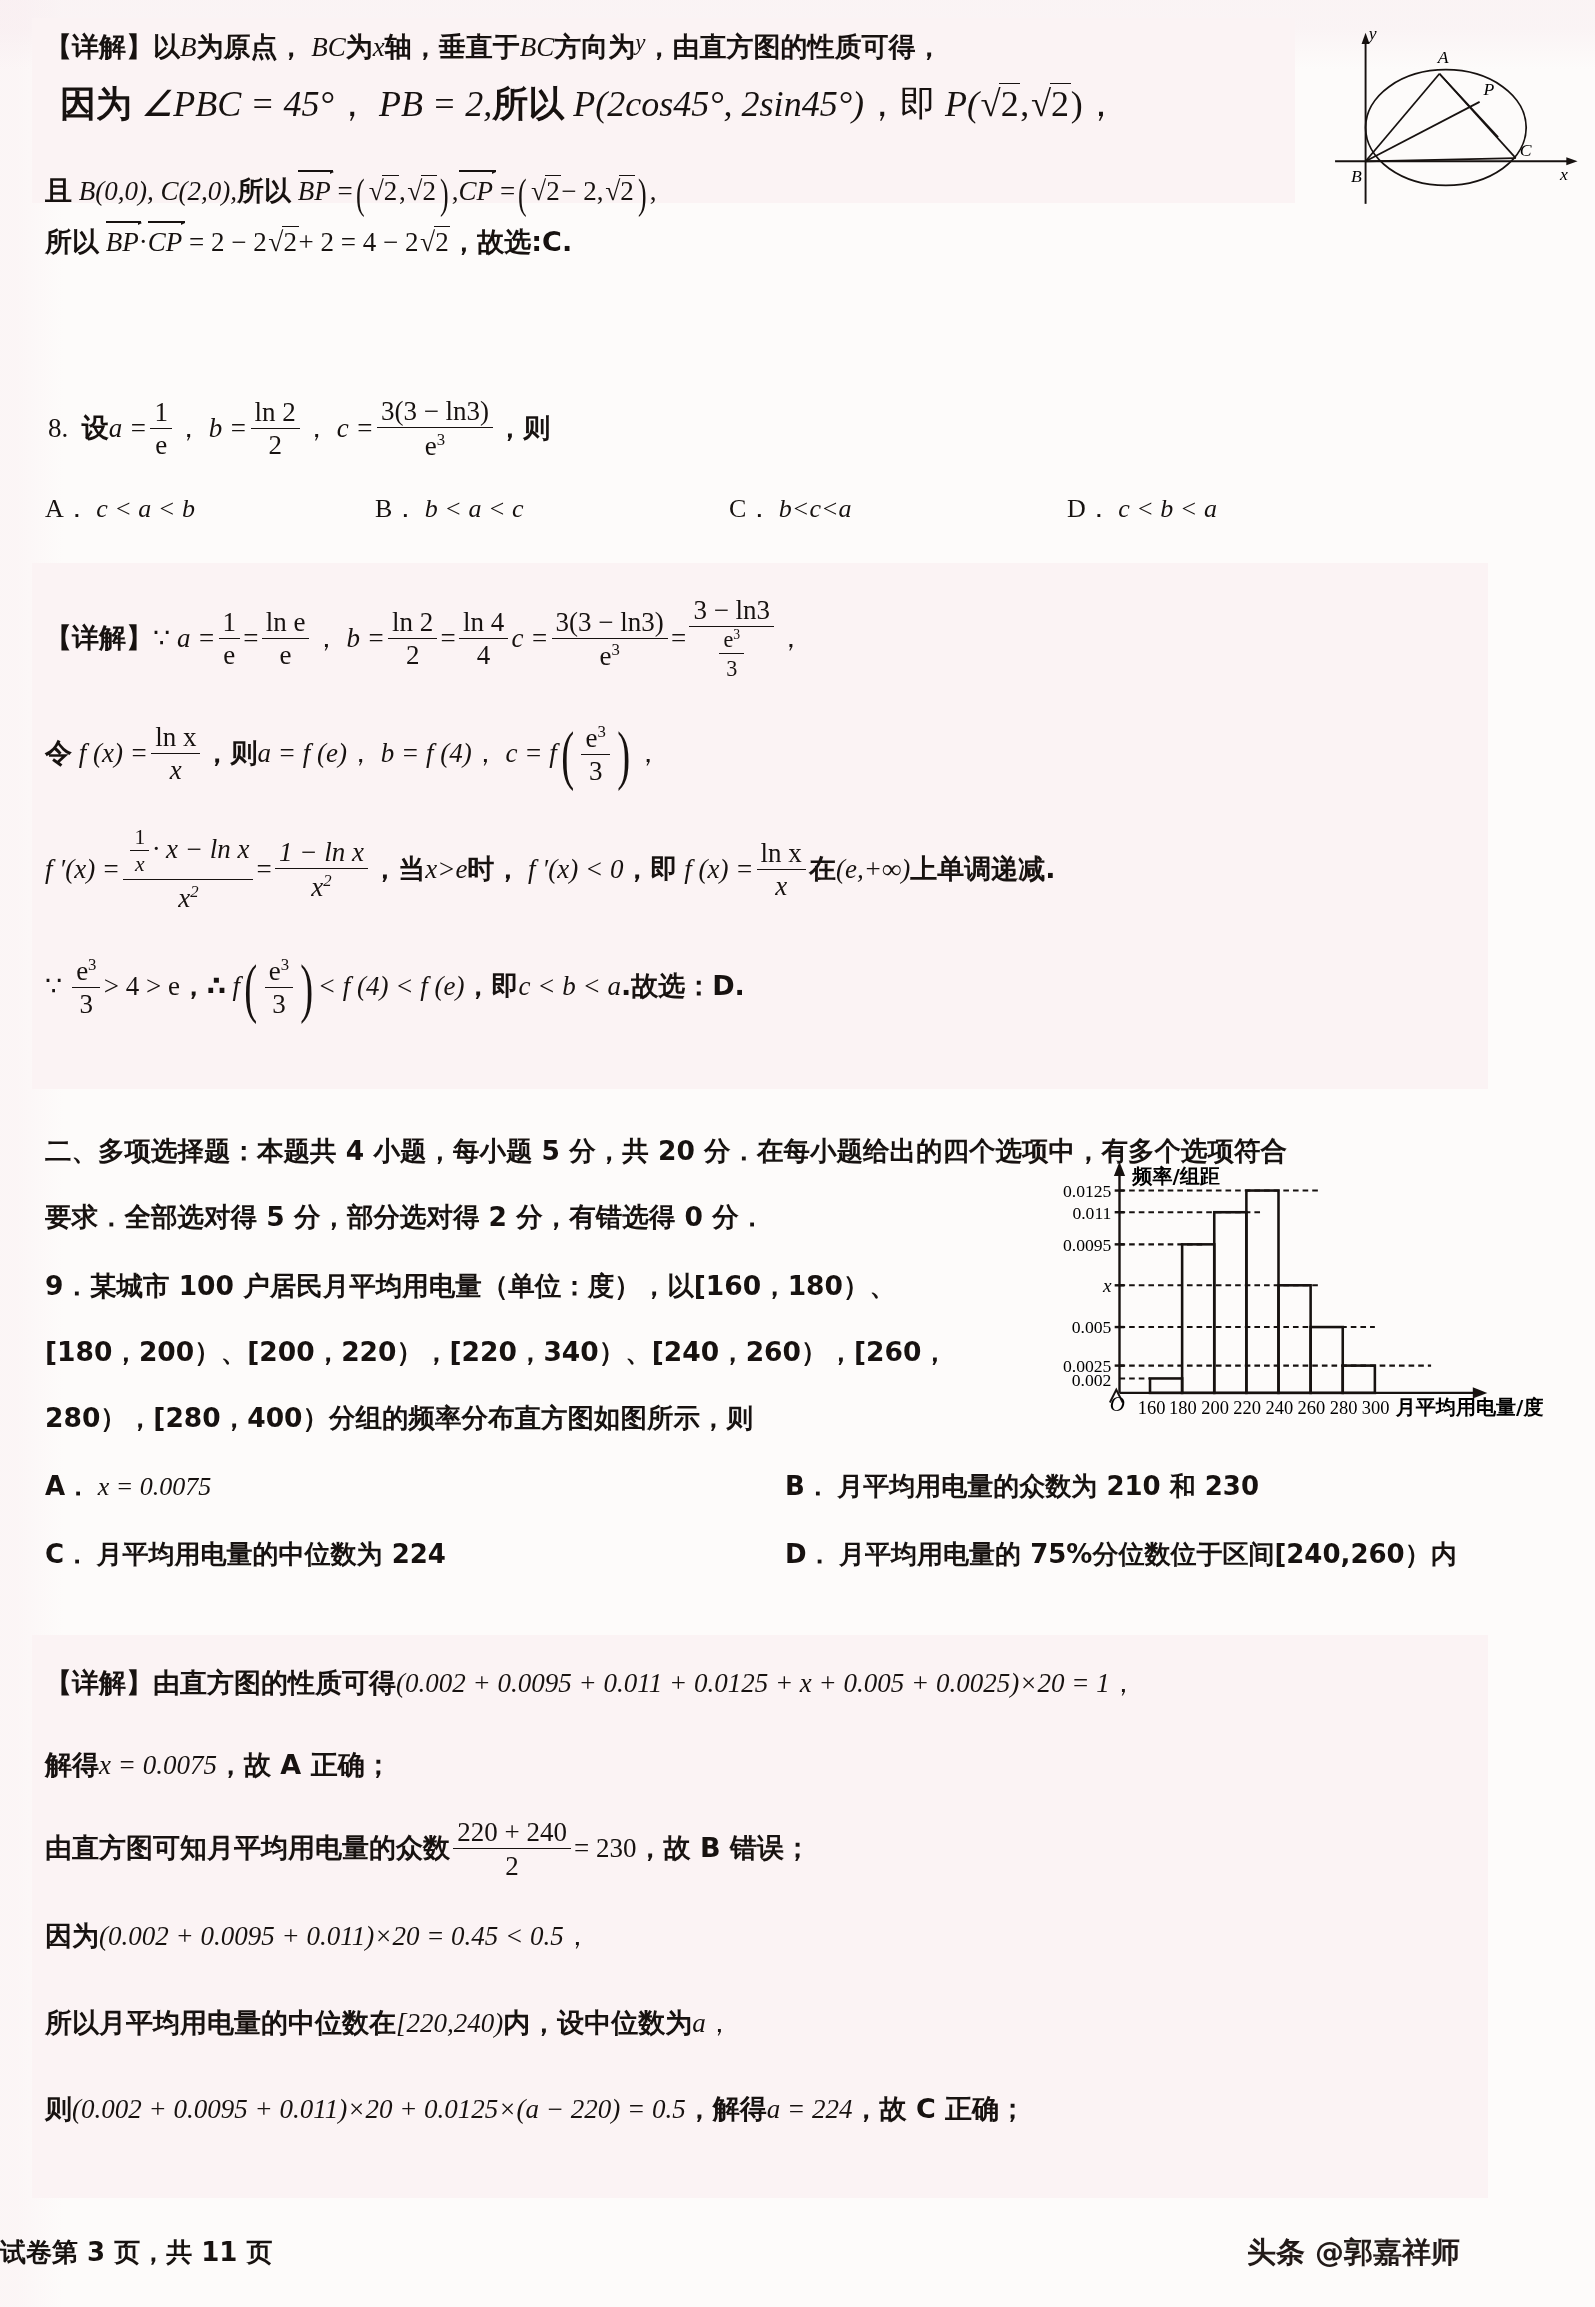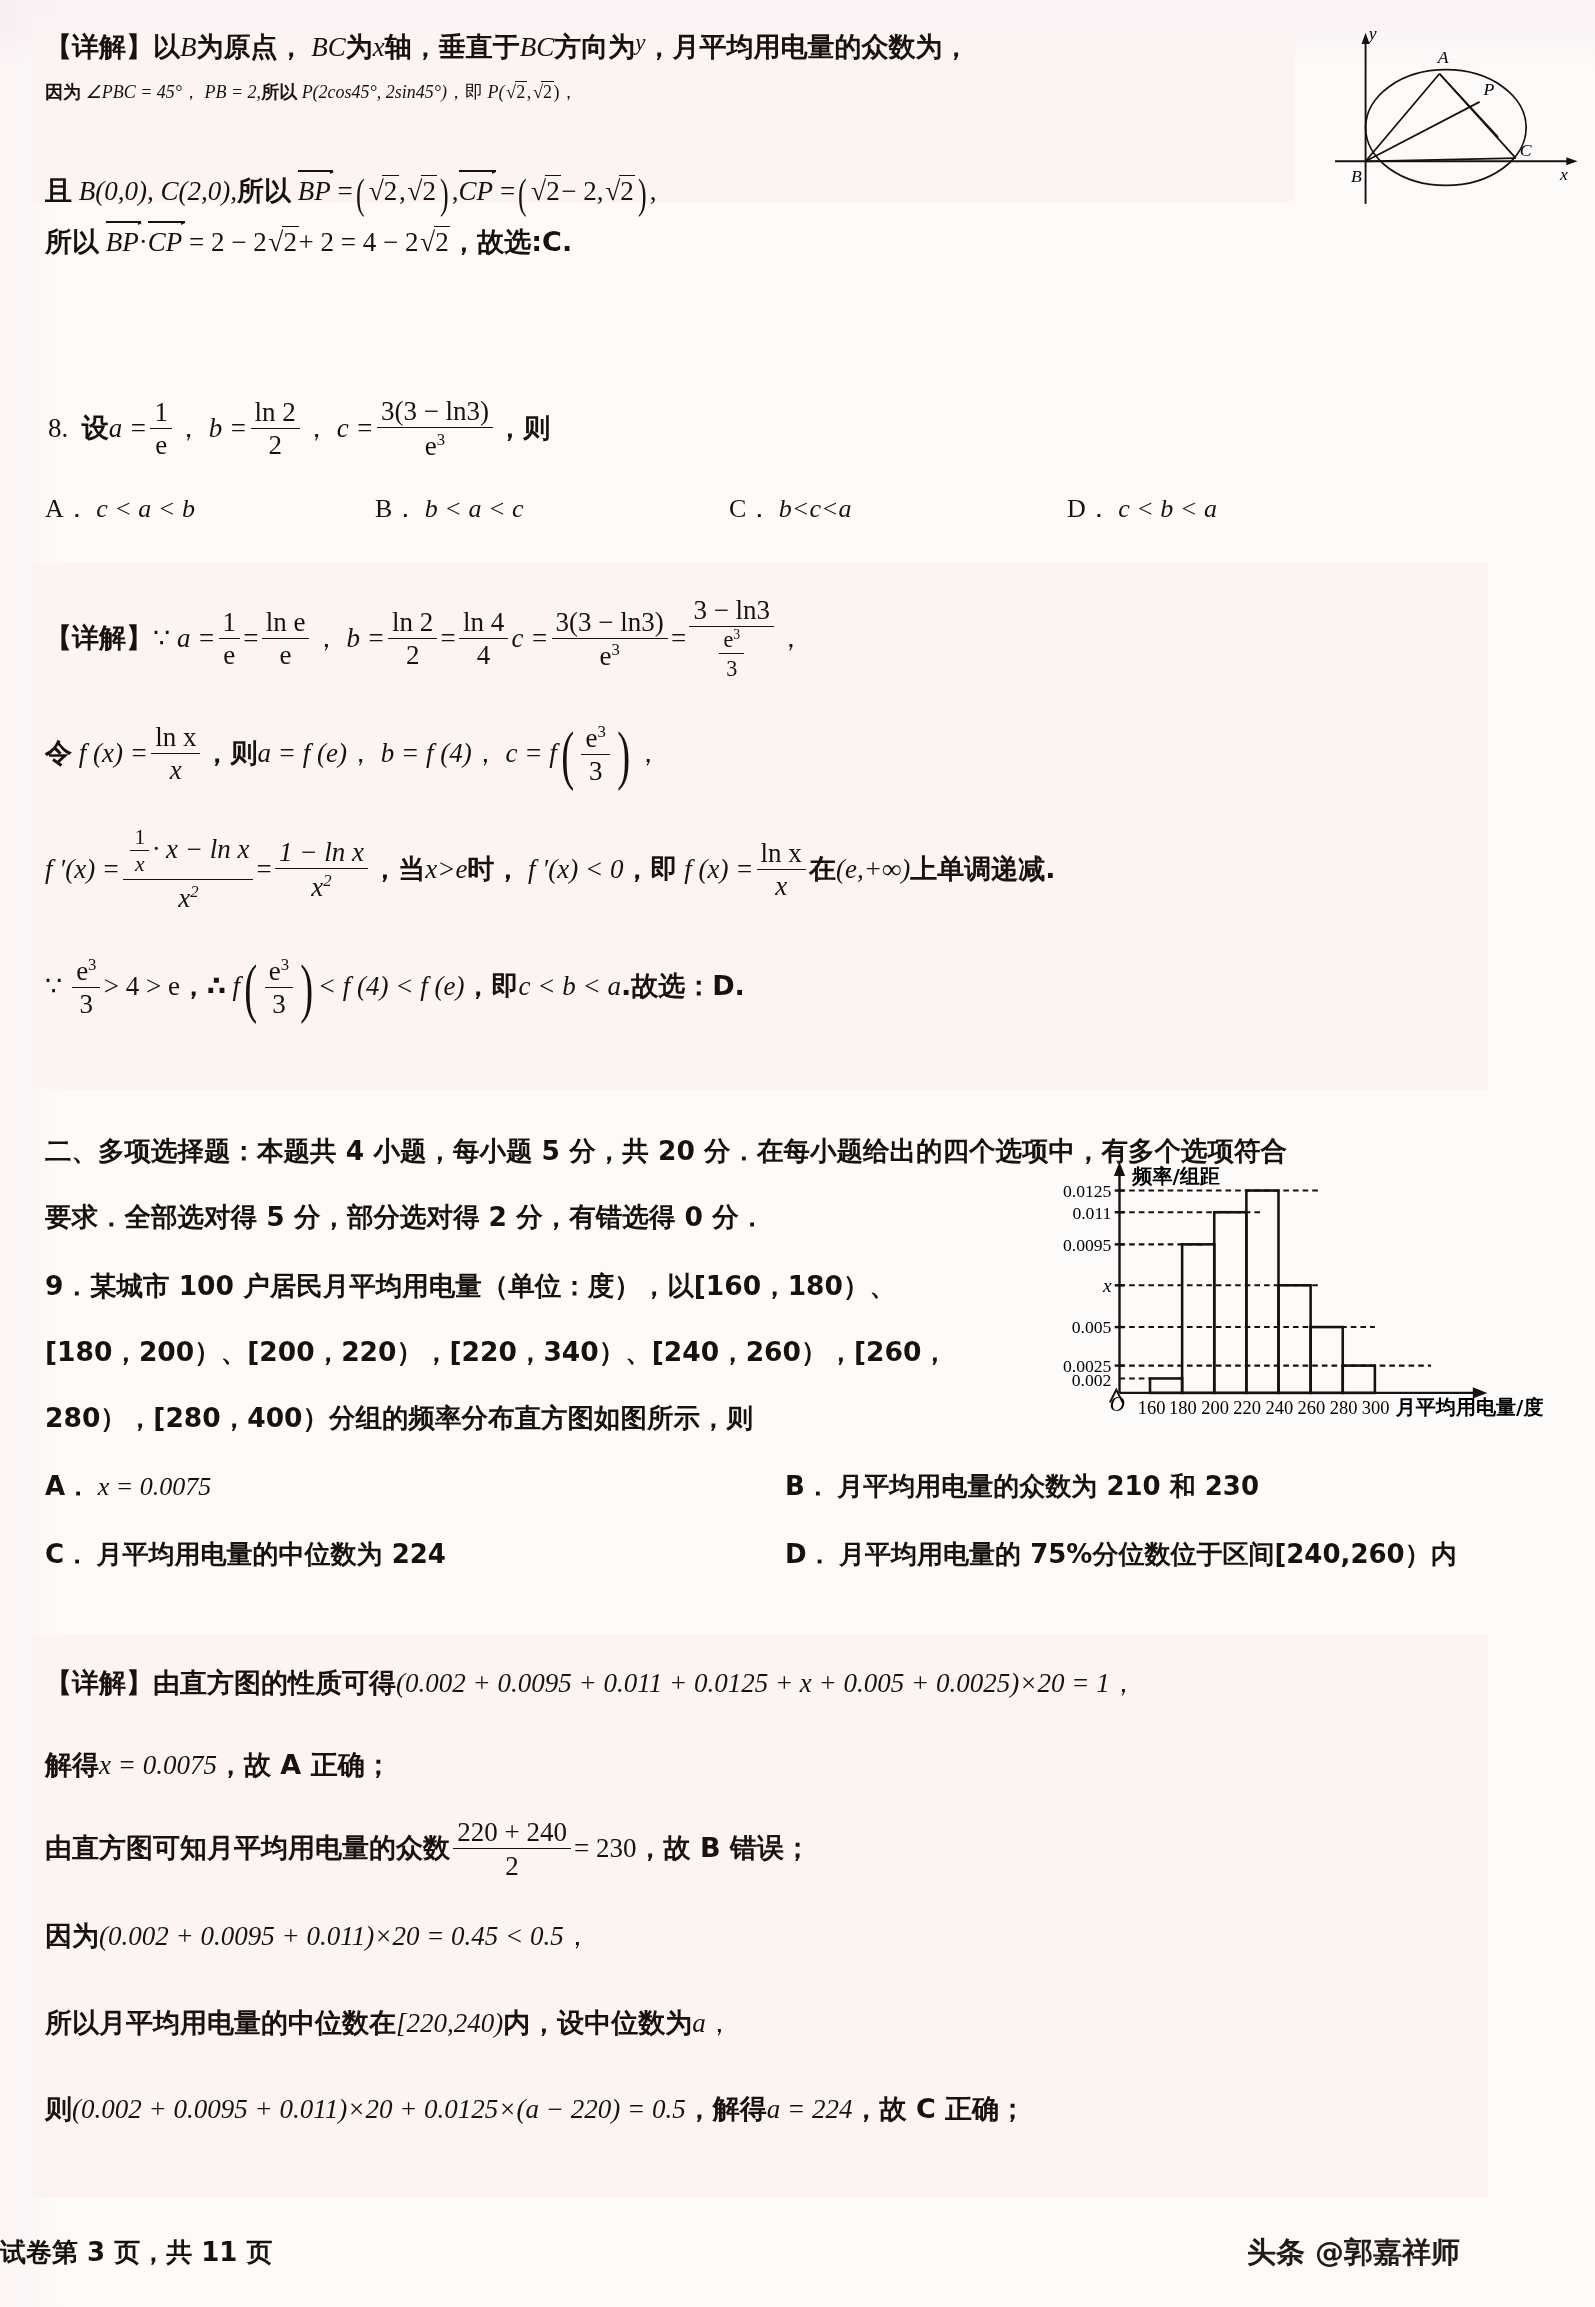--- a/index.html
+++ b/index.html
@@ -49,24 +49,24 @@
 </style>
 </head>
 <body>
 
 <div class="page">
   <div class="scan-tint"></div>
 
   <div class="sol-box" style="left:32px;top:17.7px;width:1263px;height:185px;"></div>
 
   <div class="line" style="left:45px;top:29px;font-size:27px;">
-    <span class="cn">【详解】</span><span class="cn">以</span><span class="mi">B</span><span class="cn">为原点，</span>&nbsp;<span class="mi">BC</span><span class="cn">为</span><span class="mi">x</span><span class="cn">轴，垂直于</span><span class="mi">BC</span><span class="cn">方向为</span><span class="mi" style="font-size:.85em;position:relative;top:-6.4px;">y</span><span class="cn">，月平均用电量的众数为，</span>
-  </div>
-
-  <div class="line" style="left:45px;top:80px;font-size:18px;">
+    <span class="cn">【详解】</span><span class="cn">以</span><span class="mi">B</span><span class="cn">为原点，</span>&nbsp;<span class="mi">BC</span><span class="cn">为</span><span class="mi">x</span><span class="cn">轴，垂直于</span><span class="mi">BC</span><span class="cn">方向为</span><span class="mi" style="font-size:.85em;position:relative;top:-6.4px;">y</span><span class="cn">，由直方图的性质可得，</span>
+  </div>
+
+  <div class="line" style="left:60px;top:80px;font-size:36px;">
     <span class="cn">因为</span>&nbsp;<span class="mi">∠PBC = 45°</span><span>，</span>&nbsp;<span class="mi">PB = 2,</span><span class="cn">所以</span>&nbsp;<span class="mi">P(2cos45°, 2sin45°)</span><span>，即</span>&nbsp;<span class="mi">P(</span><span class="sq"><span class="rad">√</span><span class="arg">2</span></span><span>,</span><span class="sq"><span class="rad">√</span><span class="arg">2</span></span><span>)，</span>
   </div>
 
   <div class="line" style="left:45px;top:132px;font-size:27px;">
     <span class="cn">且</span>&nbsp;<span class="mi">B(0,0), C(2,0),</span><span class="cn">所以</span>&nbsp;<span class="vec mi"><span class="bar"></span><span>BP</span></span>&nbsp;<span>=</span><span class="lrg">(</span><span class="sq"><span class="rad">√</span><span class="arg">2</span></span><span>,</span><span class="sq"><span class="rad">√</span><span class="arg">2</span></span><span class="lrg">)</span>,<span class="vec mi"><span class="bar"></span><span>CP</span></span>&nbsp;=<span class="lrg">(</span><span class="sq"><span class="rad">√</span><span class="arg">2</span></span><span>− 2,</span><span class="sq"><span class="rad">√</span><span class="arg">2</span></span><span class="lrg">)</span>,
   </div>
 
   <div class="line" style="left:45px;top:183px;font-size:27px;">
     <span class="cn">所以</span>&nbsp;<span class="vec mi"><span class="bar"></span><span>BP</span></span><span>·</span><span class="vec mi"><span class="bar"></span><span>CP</span></span>&nbsp;<span>= 2 − 2</span><span class="sq"><span class="rad">√</span><span class="arg">2</span></span><span>+ 2 = 4 − 2</span><span class="sq"><span class="rad">√</span><span class="arg">2</span></span><span class="cn">，故选:C.</span>
   </div>

